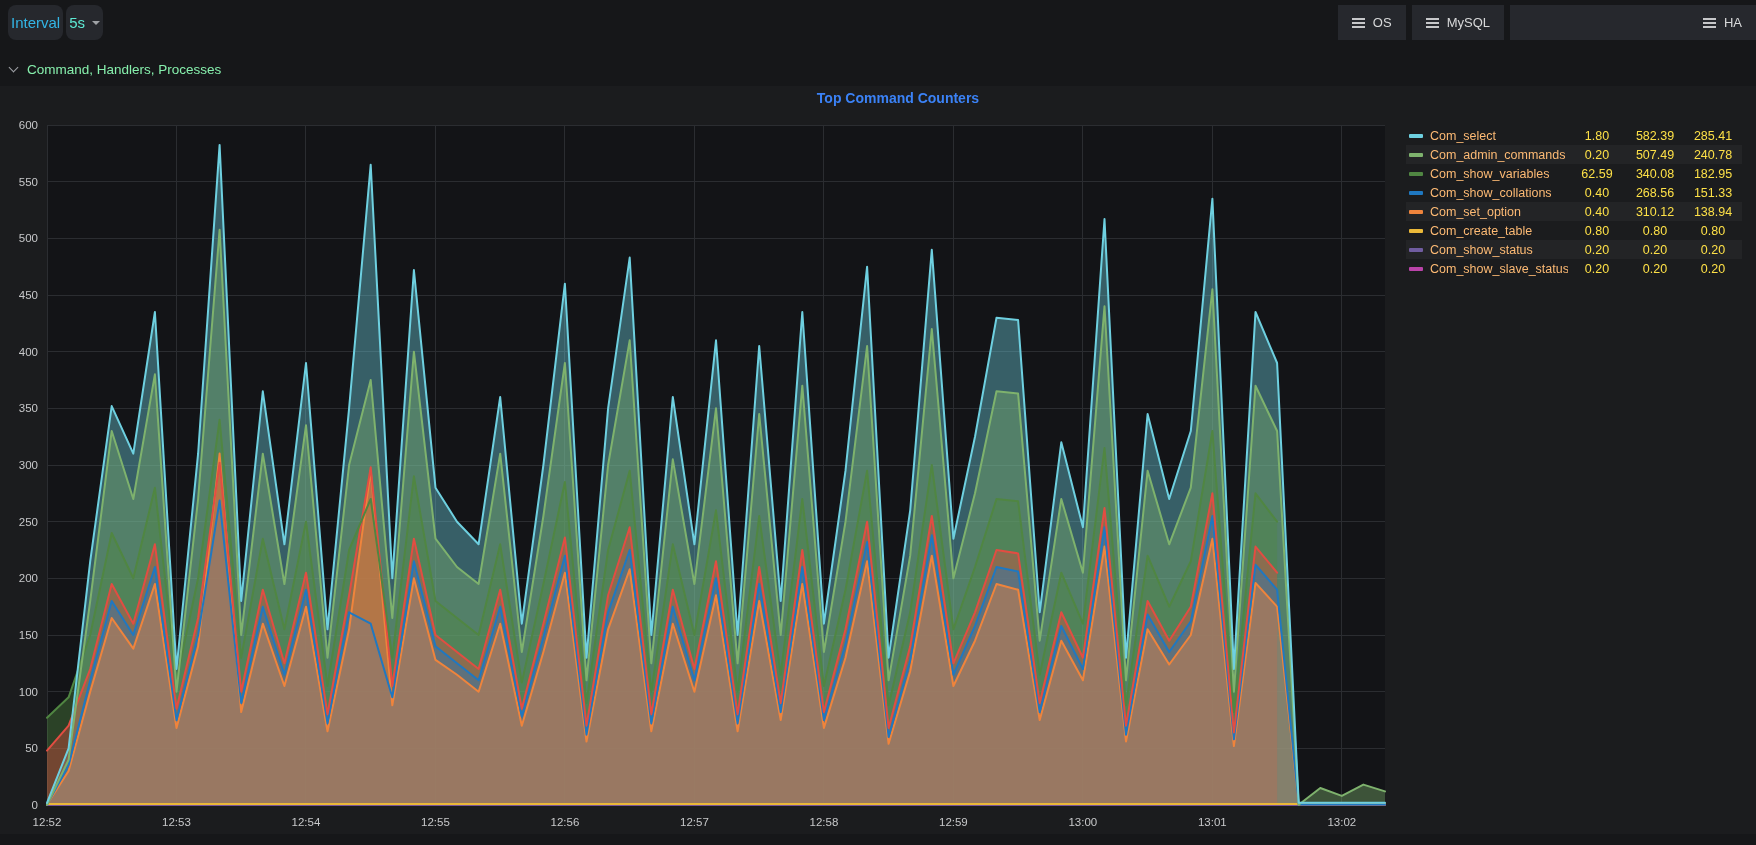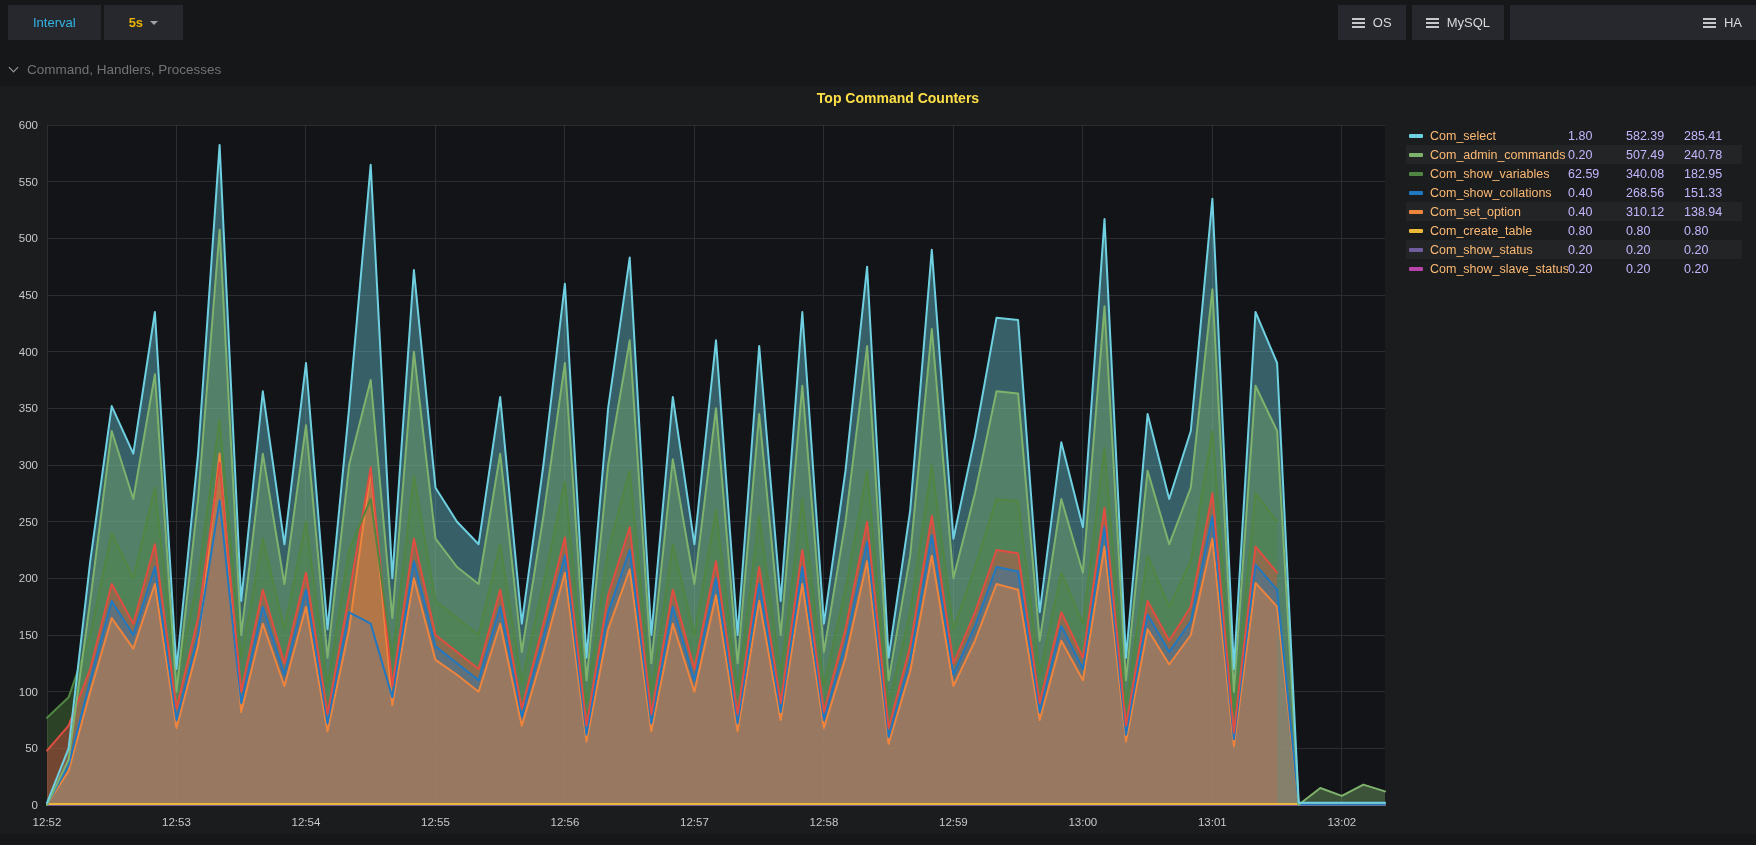--- a/index.html
+++ b/index.html
@@ -8,25 +8,26 @@
     background:#161719;
     font-family:"Liberation Sans","DejaVu Sans",sans-serif;
     color:#d8d9da;
     position:relative;
   }
   
   .toolbar { position:absolute; top:5px; left:8px; right:0; height:35px; }
   .tgroup { position:absolute; top:0; height:35px; display:flex; }
   .tbtn {
     background:#26282d; height:35px; display:flex; align-items:center;
-    padding:0 25px; font-size:13px; margin-right:3px; cursor:pointer;
+    padding:0 3px; font-size:15px; margin-right:3px; cursor:pointer;
     white-space:nowrap;
+    border-radius:8px;
   }
   .tbtn.var-label { color:#33b5e5; cursor:default; }
-  .tbtn.var-value { color:#eab308;font-weight:bold; }
+  .tbtn.var-value { color:#5eead4; }
   .caret-down {
     display:inline-block; width:0; height:0; margin-left:7px;
     border-left:4px solid transparent; border-right:4px solid transparent;
     border-top:4px solid #9fa2a6;
   }
   .nav-right { position:absolute; top:0; right:0; display:flex; }
   .navbtn {
     background:#26282d; height:35px; display:flex; align-items:center;
     padding:16px 14px; font-size:13px; margin-left:6px; cursor:pointer; color:#d8d9da;
   }
@@ -39,49 +40,49 @@
   
   .row-header {
     position:absolute; top:59px; left:10px; height:20px;
     display:flex; align-items:center; cursor:pointer;
   }
   .chev {
     display:inline-block; width:7px; height:7px; margin:-4px 10px 0 0;
     border-right:1.6px solid #9fa2a6; border-bottom:1.6px solid #9fa2a6;
     transform:rotate(45deg);
   }
-  .row-title { font-size:13.5px; color:#737373; }
+  .row-title { font-size:13.5px; color:#86efac; }
   
   .panel {
     position:absolute; top:86px; left:0; width:1756px; height:748px;
     background:#1b1c1e;
   }
   .panel-title {
     position:absolute; top:4px; left:0; width:100%; text-align:center;
-    font-size:14px; font-weight:bold; color:#fde047; cursor:pointer;padding-left:40px;
+    font-size:14px; font-weight:bold; color:#3b82f6; cursor:pointer;padding-left:40px;
   }
   .chart-svg { position:absolute; left:0; top:22px; }
   
   .legend {
     position:absolute; left:1406px; top:40px; width:336px;
     font-size:12.5px;
   }
   .legend-header { display:flex; align-items:center; height:19px; font-weight:bold; }
   .legend-header .lspace { flex:1; }
   .legend-header .col { width:58px; text-align:right; color:#33b5e5; cursor:pointer; }
   .sort-caret {
     display:inline-block; width:0; height:0; margin-left:3px;
     border-left:4px solid transparent; border-right:4px solid transparent;
     border-top:4px solid #33b5e5; vertical-align:middle;
   }
   .legend-row { display:flex; align-items:center; height:19px; }
   .legend-row.alt { background:rgba(255,255,255,0.04); }
   .swatch { width:14px; height:4px; border-radius:1px; margin:0 7px 0 3px; flex:none; cursor:pointer; }
   .legend-name { flex:1; color:#fdba74; cursor:pointer; white-space:nowrap; overflow:hidden; }
-  .legend-val { width:58px; text-align:left; color:#c4b5fd; }
+  .legend-val { width:58px; text-align:center; color:#fde047; }
 </style>
 </head>
 <body>
 
 <div class="toolbar">
   <div class="tgroup" style="left:0;">
     <div class="tbtn var-label">Interval</div>
     <div class="tbtn var-value">
       <span>5s</span>
       <span class="caret-down"></span>

